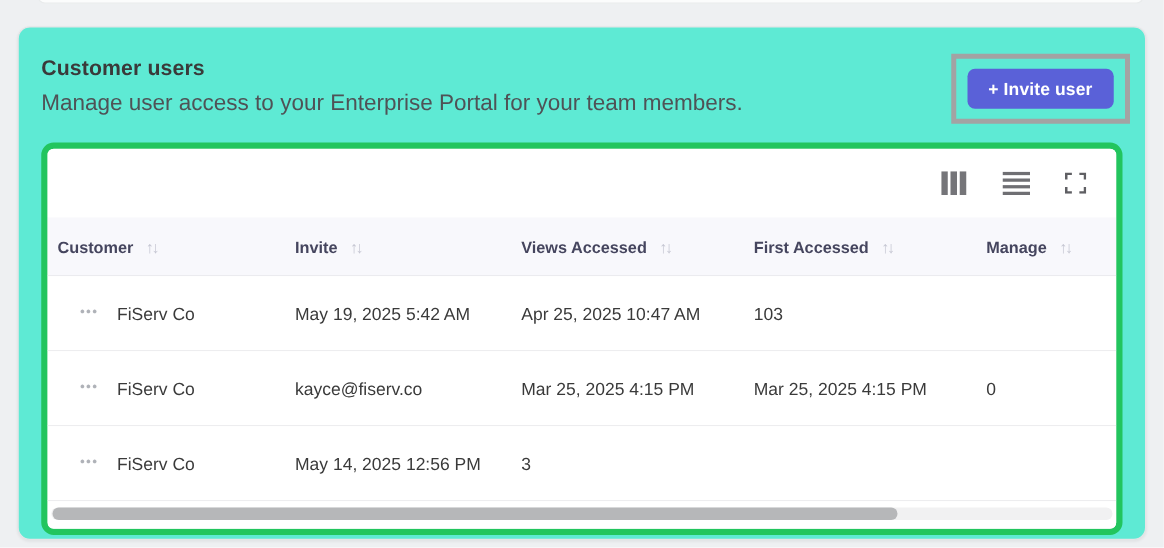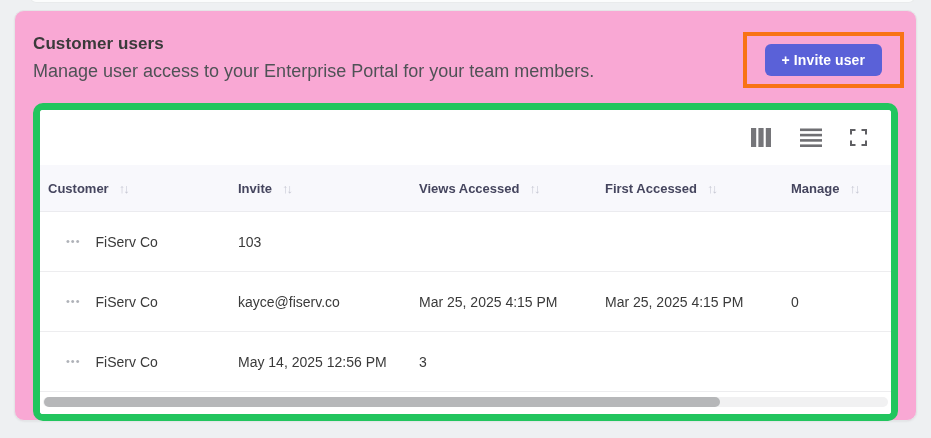--- a/index.html
+++ b/index.html
@@ -9,39 +9,39 @@
     font-family: "Liberation Sans", "DejaVu Sans", sans-serif;
     position: relative;
     overflow: hidden;
   }
   .top-edge {
     position: absolute; top: -4px; left: 30px; right: 16px; height: 7px;
     background: #fbfcfc; border-radius: 0 0 6px 6px;
     border: 1px solid #e9ebec; border-top: none;
   }
   .card {
-    position: absolute; top: 10px; left: 14px; width: 903px; height: 411px;
-    background: #f9a8d4; border: 1px solid #e4e5e7; border-radius: 10px;
+    position: absolute; top: 21px; left: 14px; width: 903px; height: 411px;
+    background: #5eead4; border: 1px solid #e4e5e7; border-radius: 10px;
     box-shadow: 0 1px 2px rgba(0,0,0,0.05);
     padding: 23px 18px 14px 18px;
   }
   .card-header { display: flex; justify-content: space-between; align-items: flex-start; }
   .page-title { font-size: 17px; font-weight: bold; color: #3a3a3a; letter-spacing: 0.1px; }
   .page-subtitle { font-size: 18px; color: #4f5256; margin-top: 7px; }
   .annotation-box {
-    border: 4px solid #f97316; padding: 8px 18px; margin-top: -2px; margin-right: -6px;
+    border: 4px solid #a3a3a3; padding: 8px 9px; margin-top: -2px; margin-right: -6px;
     display: inline-block;
   }
   .invite-btn {
     background: #5a61d8; color: #ffffff; border: none; border-radius: 6px;
     font-family: inherit; font-size: 14px; font-weight: bold;
     padding: 8px 17px; cursor: pointer; letter-spacing: 0.1px;
   }
   .table-panel {
-    margin-top: 15px; border: 7px solid #22c55e; border-radius: 10px;
+    margin-top: 15px; border: 5px solid #22c55e; border-radius: 10px;
     overflow: hidden; background: #ffffff;
   }
   .table-toolbar {
     height: 55px; display: flex; justify-content: flex-end; align-items: center;
     gap: 24px; padding-right: 22px; background: #ffffff;
   }
   .tool-btn { background: none; border: none; cursor: pointer; padding: 2px; display: flex; align-items: center; }
   .grid-row {
     display: grid;
     grid-template-columns: 190px 181px 186px 186px 1fr;
@@ -139,20 +139,22 @@
         <span>Manage</span>
         <span class="sort-glyph">↑↓</span>
       </div>
     </div>
 
     <div class="grid-row tr">
       <div class="td td-customer">
         <button class="row-menu">•••</button>
         <span>FiServ Co</span>
       </div>
+      <div class="td">May 19, 2025 5:42 AM</div>
+      <div class="td">Apr 25, 2025 10:47 AM</div>
       <div class="td">103</div>
     </div>
 
     <div class="grid-row tr">
       <div class="td td-customer">
         <button class="row-menu">•••</button>
         <span>FiServ Co</span>
       </div>
       <div class="td">kayce@fiserv.co</div>
       <div class="td">Mar 25, 2025 4:15 PM</div>

